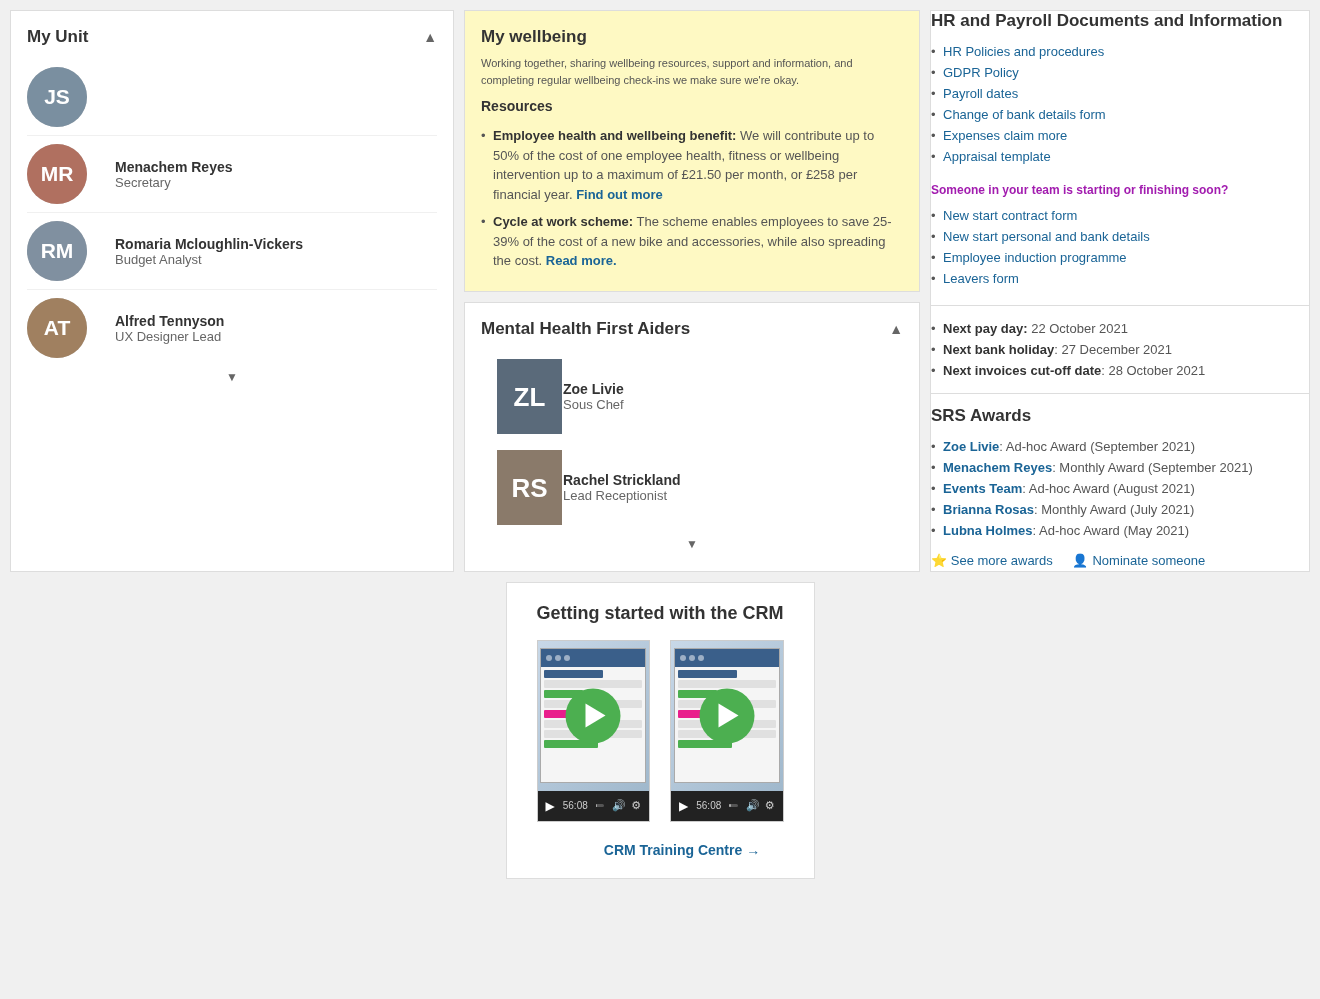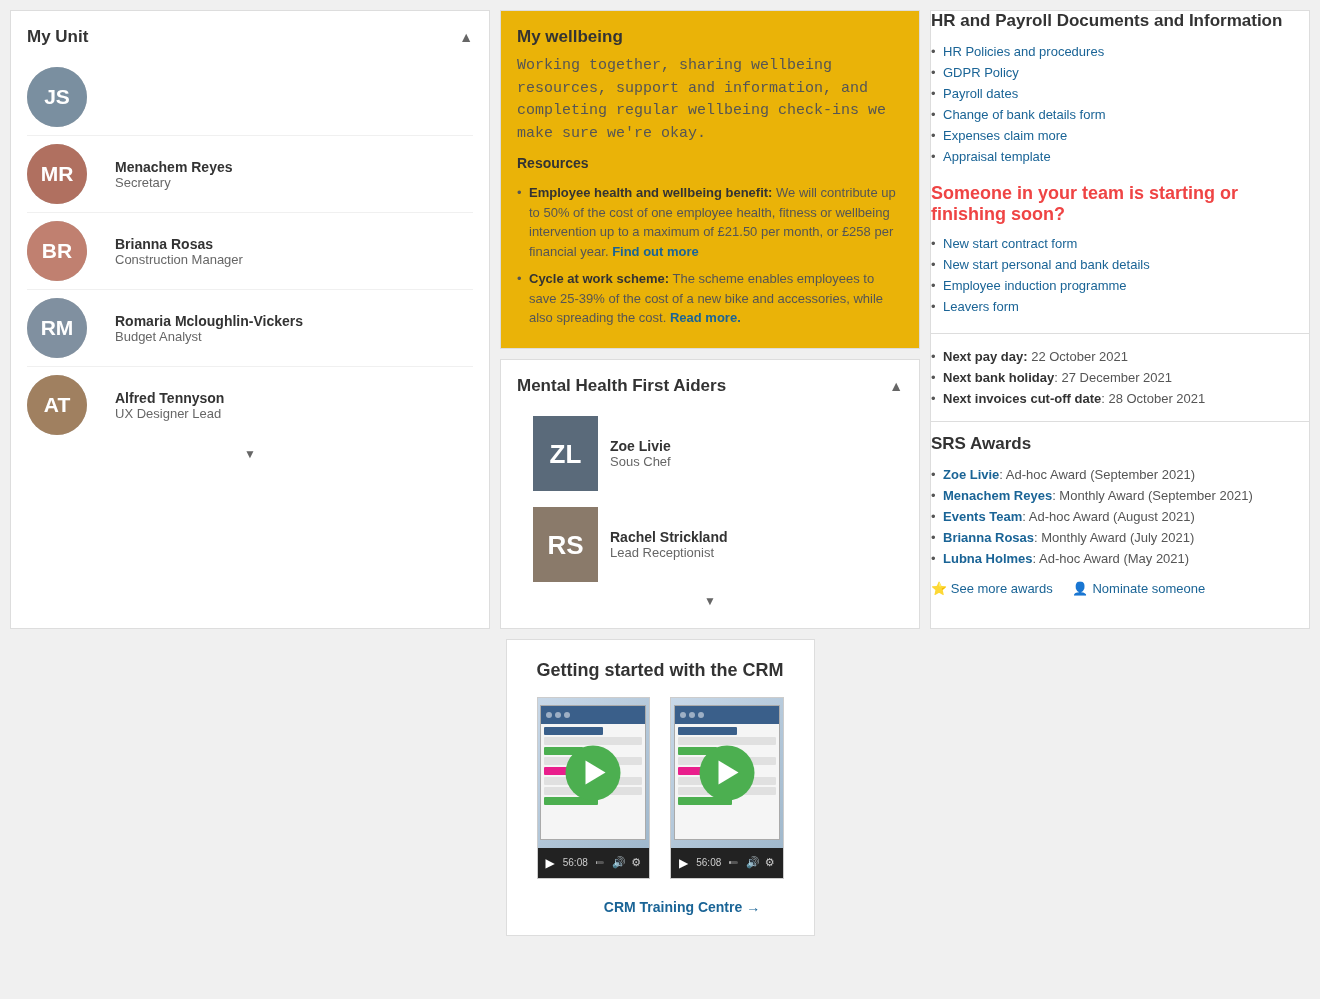--- a/index.html
+++ b/index.html
@@ -7,21 +7,21 @@
 
     .page-wrapper { max-width: 1320px; margin: 0 auto; padding: 10px; background: #f0f0f0; }
 
     
     .top-row { display: flex; gap: 10px; margin-bottom: 10px; }
 
     
     .my-unit-panel {
       background: #fff;
       border: 1px solid #ddd;
-      width: 480px;
+      width: 444px;
       min-width: 320px;
       flex-shrink: 0;
       padding: 16px;
       position: relative;
     }
     .panel-header {
       display: flex;
       justify-content: space-between;
       align-items: center;
       margin-bottom: 12px;
@@ -44,63 +44,63 @@
 
     
     .middle-column {
       flex: 1;
       display: flex;
       flex-direction: column;
       gap: 10px;
     }
 
     .wellbeing-panel {
-      background: #eab308;
+      background: #fef9c3;
       border: 1px solid #ddd;
       padding: 16px;
     }
     .wellbeing-title { font-size: 17px; font-weight: bold; color: #333; margin-bottom: 8px; }
-    .wellbeing-intro { font-size: 15px; color: #555; line-height: 1.5; margin-bottom: 10px; font-family: Liberation Mono, monospace; }
+    .wellbeing-intro { font-size: 11px; color: #555; line-height: 1.5; margin-bottom: 10px; }
     .resources-label { font-weight: bold; font-size: 14px; margin-bottom: 8px; }
     .resource-list { list-style: none; padding: 0; }
     .resource-list li { padding: 4px 0 4px 12px; position: relative; font-size: 13px; line-height: 1.5; color: #555; }
     .resource-list li::before { content: "•"; position: absolute; left: 0; color: #555; }
     .resource-list li b { color: #333; }
     .resource-list li a { color: #1a6496; text-decoration: none; font-weight: bold; }
 
     .mental-health-panel {
       background: #fff;
       border: 1px solid #ddd;
       padding: 16px;
       position: relative;
     }
     .mh-header { display: flex; justify-content: space-between; align-items: center; margin-bottom: 12px; }
     .mh-title { font-size: 17px; font-weight: bold; color: #333; }
 
-    .mh-member { display: flex; align-items: center; gap: 12px; padding: 8px 16px; }
+    .mh-member { display: flex; align-items: center; gap: 1px; padding: 8px 16px; }
     .mh-avatar { width: 65px; height: 75px; background: #ccc; overflow: hidden; display: flex; align-items: center; justify-content: center; flex-shrink: 0; }
     .mh-avatar svg { width: 65px; height: 75px; }
     .mh-info .name { font-weight: bold; font-size: 14px; color: #333; }
     .mh-info .role { font-size: 13px; color: #666; }
 
     
     .hr-panel {
       background: #fff;
       border: 1px solid #ddd;
       width: 380px;
       min-width: 300px;
       flex-shrink: 0;
     }
     .hr-title { font-size: 17px; font-weight: bold; color: #333; margin-bottom: 10px; }
     .hr-list { list-style: none; margin-bottom: 16px; }
     .hr-list li { padding: 3px 0 3px 12px; position: relative; font-size: 13px; }
     .hr-list li::before { content: "•"; position: absolute; left: 0; color: #555; }
     .hr-list li a { color: #1a6496; text-decoration: none; }
 
-    .hr-section-title { font-size: 18px; font-weight: bold; color: #ef4444; margin-bottom: 8px; }
+    .hr-section-title { font-size: 12px; font-weight: bold; color: #a21caf; margin-bottom: 8px; }
     .hr-divider { border: none; border-top: 1px solid #ddd; margin: 12px 0; }
 
     .payroll-list { list-style: none; margin-bottom: 12px; }
     .payroll-list li { padding: 3px 0 3px 12px; position: relative; font-size: 13px; color: #555; }
     .payroll-list li::before { content: "•"; position: absolute; left: 0; color: #555; }
     .payroll-list li b { color: #333; }
 
     .srs-title { font-size: 17px; font-weight: bold; color: #333; margin-bottom: 10px; }
     .srs-list { list-style: none; margin-bottom: 12px; }
     .srs-list li { padding: 3px 0 3px 12px; position: relative; font-size: 13px; color: #555; }
@@ -211,32 +211,20 @@
           <div class="unit-member">
     <div class="avatar-img">
       <svg width="60" height="60" viewBox="0 0 60 60" xmlns="http://www.w3.org/2000/svg">
     <rect width="60" height="60" fill="#b07060"></rect>
     <text x="30" y="37.2" text-anchor="middle" fill="white" font-size="21" font-family="Arial" font-weight="bold">MR</text>
   </svg>
     </div>
     <div class="member-info">
       <div class="name">Menachem Reyes</div>
       <div class="role">Secretary</div>
-    </div>
-  </div>
-          <div class="unit-member">
-    <div class="avatar-img">
-      <svg width="60" height="60" viewBox="0 0 60 60" xmlns="http://www.w3.org/2000/svg">
-    <rect width="60" height="60" fill="#c08070"></rect>
-    <text x="30" y="37.2" text-anchor="middle" fill="white" font-size="21" font-family="Arial" font-weight="bold">BR</text>
-  </svg>
-    </div>
-    <div class="member-info">
-      <div class="name">Brianna Rosas</div>
-      <div class="role">Construction Manager</div>
     </div>
   </div>
           <div class="unit-member">
     <div class="avatar-img">
       <svg width="60" height="60" viewBox="0 0 60 60" xmlns="http://www.w3.org/2000/svg">
     <rect width="60" height="60" fill="#8090a0"></rect>
     <text x="30" y="37.2" text-anchor="middle" fill="white" font-size="21" font-family="Arial" font-weight="bold">RM</text>
   </svg>
     </div>
     <div class="member-info">

